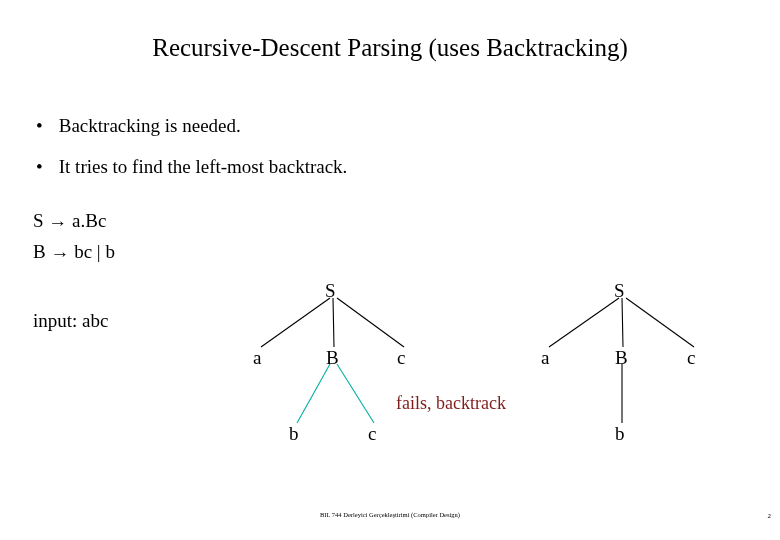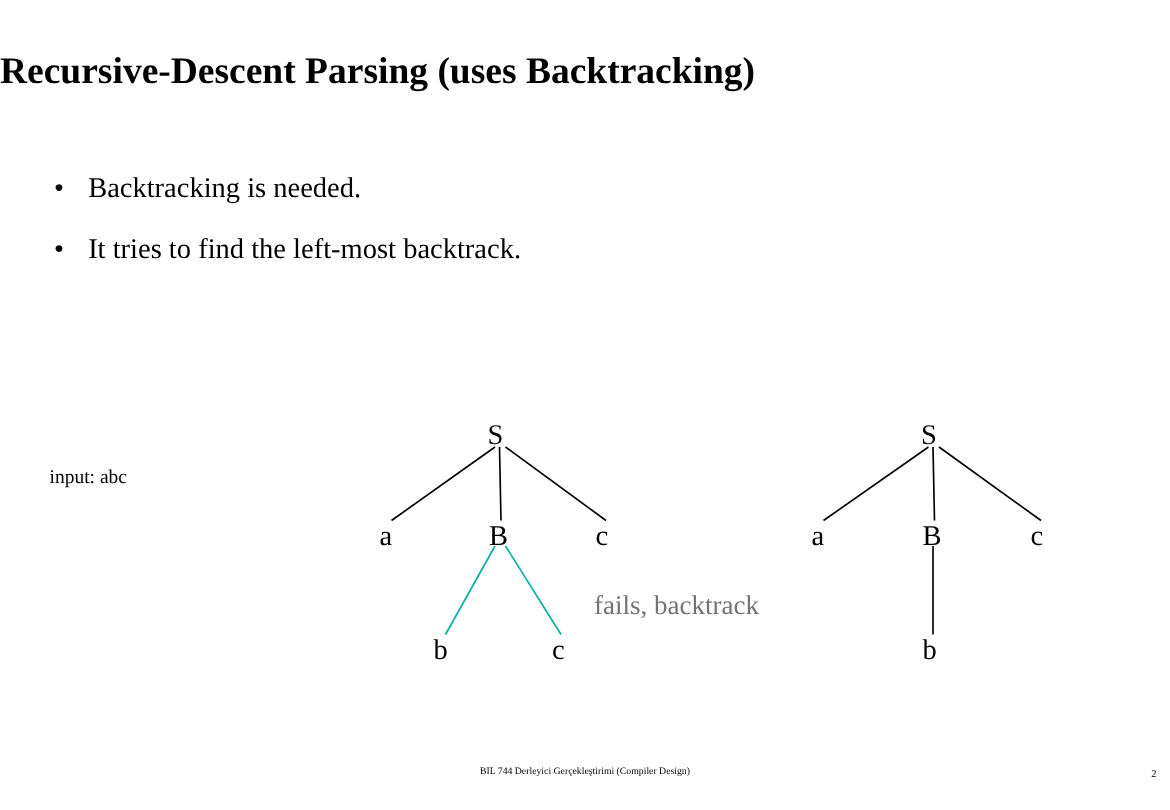--- a/index.html
+++ b/index.html
@@ -19,22 +19,23 @@
     position: absolute;
     left: 0; top: 0;
     width: 780px;
     height: 540px;
   }
   .title {
     position: absolute;
     left: 0;
     top: 34px;
     width: 780px;
+    text-align: center;
     font-size: 25px;
-    font-weight: bold;
+    font-weight: normal;
     font-family: "Liberation Serif", serif;
     letter-spacing: 0px;
   }
   .bullets {
     position: absolute;
     left: 36px;
     top: 100px;
     width: 700px;
     font-size: 19px;
     line-height: 31px;
@@ -53,35 +54,35 @@
     left: 33px;
     top: 205px;
     font-size: 19px;
     line-height: 31px;
   }
   .grammar div { white-space: nowrap; }
   .input-label {
     position: absolute;
     left: 33px;
     top: 310px;
-    font-size: 13px;
+    font-size: 19px;
     white-space: nowrap;
   }
   .node {
     position: absolute;
     font-size: 19px;
     line-height: 19px;
     white-space: nowrap;
   }
   .fails {
     position: absolute;
     left: 396px;
     top: 393px;
     font-size: 18px;
-    color: #737373;
+    color: #7f1d1d;
     white-space: nowrap;
   }
   svg.tree-lines {
     position: absolute;
     left: 0; top: 0;
     width: 780px;
     height: 540px;
     pointer-events: none;
   }
   .footer {
@@ -114,20 +115,24 @@
     <span class="bullet">
       <span class="dot">•</span>
       <span>Backtracking is needed.</span>
     </span>
     <span class="bullet">
       <span class="dot">•</span>
       <span>It tries to find the left-most backtrack.</span>
     </span>
   </div>
 
+  <div class="grammar">
+    <div>S → a.Bc</div>
+    <div>B → bc  |  b</div>
+  </div>
 
   <div class="input-label">input: abc</div>
 
   <svg class="tree-lines" viewBox="0 0 780 540">
 
     <line x1="330" y1="298" x2="261" y2="347" stroke="#000000" stroke-width="1.1"></line>
     <line x1="333" y1="298" x2="334" y2="347" stroke="#000000" stroke-width="1.1"></line>
     <line x1="337" y1="298" x2="404" y2="347" stroke="#000000" stroke-width="1.1"></line>
 
     <line x1="330" y1="364" x2="297" y2="423" stroke="#00b0a0" stroke-width="1.1"></line>

